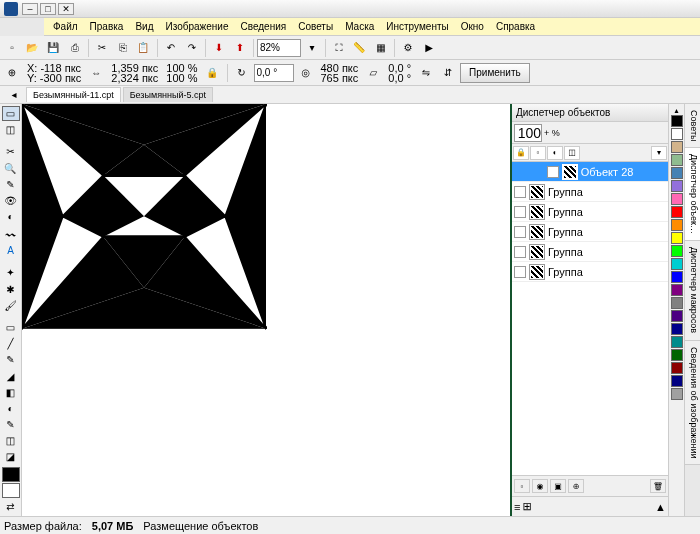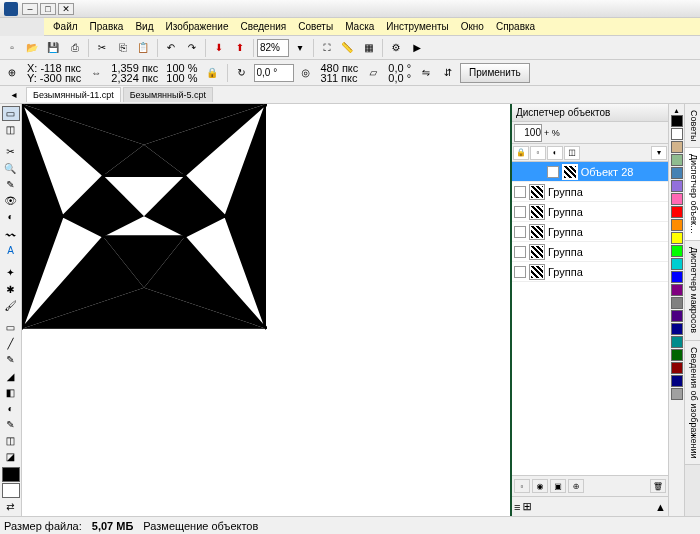--- a/index.html
+++ b/index.html
@@ -24,21 +24,21 @@
 .workarea { flex:1; display:flex; overflow:hidden; }
 .toolbox { width:22px; background:#f0f0f0; border-right:1px solid #ccc; display:flex; flex-direction:column; align-items:center; padding:2px 0; gap:1px; }
 .tool { width:18px; height:18px; border:1px solid transparent; display:flex; align-items:center; justify-content:center; cursor:pointer; font-size:10px; }
 .tool.active { border-color:#666; background:#d0e0f0; }
 .canvas-area { flex:1; background:#fff; position:relative; overflow:hidden; }
 .canvas-area svg { width:100%; height:100%; }
 .dockers { width:158px; background:#f0f0f0; border-left:2px solid #14532d; display:flex; flex-direction:column; }
 .docker-title { height:18px; background:linear-gradient(#f8f8f8,#e0e0e0); padding:2px 4px; font-size:10px; border-bottom:1px solid #ccc; display:flex; align-items:center; }
 .docker-controls { height:22px; display:flex; align-items:center; padding:2px; gap:2px; border-bottom:1px solid #ccc; }
 .docker-controls select { flex:1; height:18px; border:1px solid #999; font-size:10px; }
-.docker-controls input { width:28px; height:18px; border:1px solid #999; text-align:right; font-size:10px; }
+.docker-controls input { width:28px; height:18px; border:1px solid #999; text-align:right; font-size:14px; }
 .layer-toolbar { height:18px; display:flex; align-items:center; padding:1px; gap:1px; border-bottom:1px solid #ccc; }
 .layer-toolbar .lbtn { width:16px; height:14px; border:1px solid #ccc; background:#fff; font-size:8px; display:flex; align-items:center; justify-content:center; cursor:pointer; }
 .layers { flex:1; background:#fff; overflow:auto; border-bottom:1px solid #ccc; }
 .layer { height:20px; display:flex; align-items:center; padding:0 2px; gap:3px; border-bottom:1px solid #eee; cursor:pointer; font-size:10px; }
 .layer.sel { background:#3399ff; color:#fff;justify-content:center; }
 .layer .eye { width:12px; height:12px; border:1px solid #999; background:#fff; }
 .layer .thumb { width:16px; height:16px; border:1px solid #999; background:#fff; position:relative; }
 .layer .thumb::after { content:''; position:absolute; inset:1px; background:repeating-linear-gradient(45deg,#000 0 2px,#fff 2px 4px); }
 .layer.sel .thumb { border-color:#fff; }
 .docker-bottom { height:20px; display:flex; align-items:center; padding:2px; gap:2px; }
@@ -83,21 +83,21 @@
   <div class="tbtn">✂</div>
   <div class="tbtn">⎘</div>
   <div class="tbtn">📋</div>
   <div class="tsep"></div>
   <div class="tbtn">↶</div>
   <div class="tbtn">↷</div>
   <div class="tsep"></div>
   <div class="tbtn" style="color:#c00">⬇</div>
   <div class="tbtn" style="color:#c00">⬆</div>
   <div class="tsep"></div>
-  <input class="tinput" style="width: 32px;" value="82%">
+  <input class="tinput" style="width: 44px;" value="82%">
   <div class="tbtn">▾</div>
   <div class="tsep"></div>
   <div class="tbtn">⛶</div>
   <div class="tbtn">📏</div>
   <div class="tbtn">▦</div>
   <div class="tsep"></div>
   <div class="tbtn">⚙</div>
   <div class="tbtn">▶</div>
 </div>
 
@@ -116,21 +116,21 @@
     <span>100 %</span>
       <span>100 %</span>
   </div>
   <div class="tbtn">🔒</div>
   <div class="tsep"></div>
   <div class="tbtn">↻</div>
   <input class="tinput" style="width: 40px;" value="0,0 °">
   <div class="tbtn">◎</div>
   <div class="coord">
     <span>480 пкс</span>
-      <span>311 пкс</span>
+      <span>765 пкс</span>
   </div>
   <div class="tbtn">▱</div>
   <div class="coord">
     <span>0,0 °</span>
       <span>0,0 °</span>
   </div>
   <div class="tbtn">⇋</div>
   <div class="tbtn">⇵</div>
   <div class="btn">Применить</div>
 </div>

